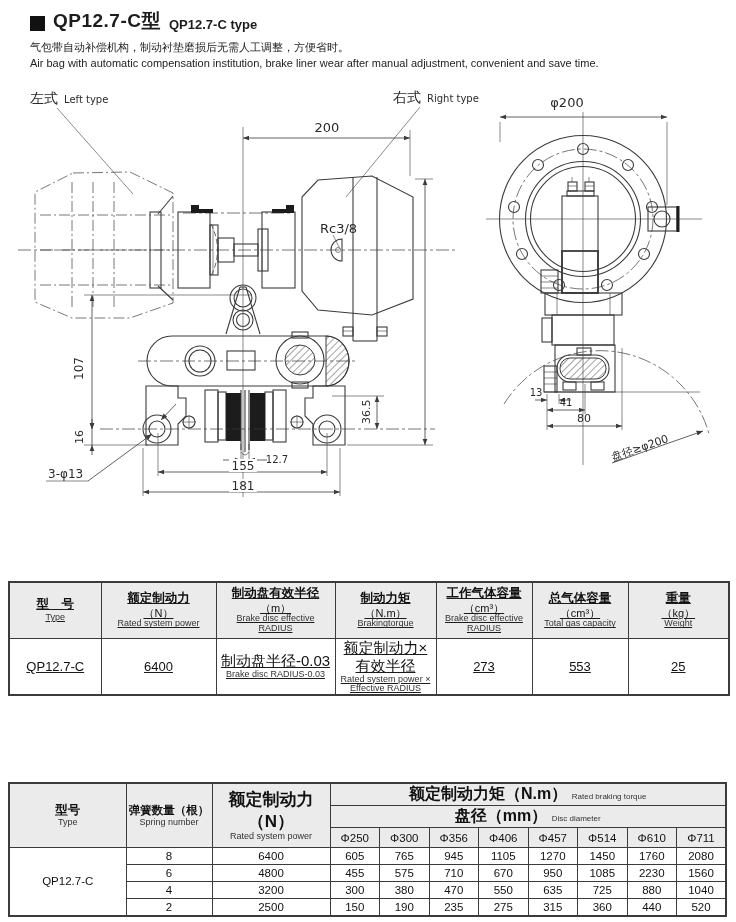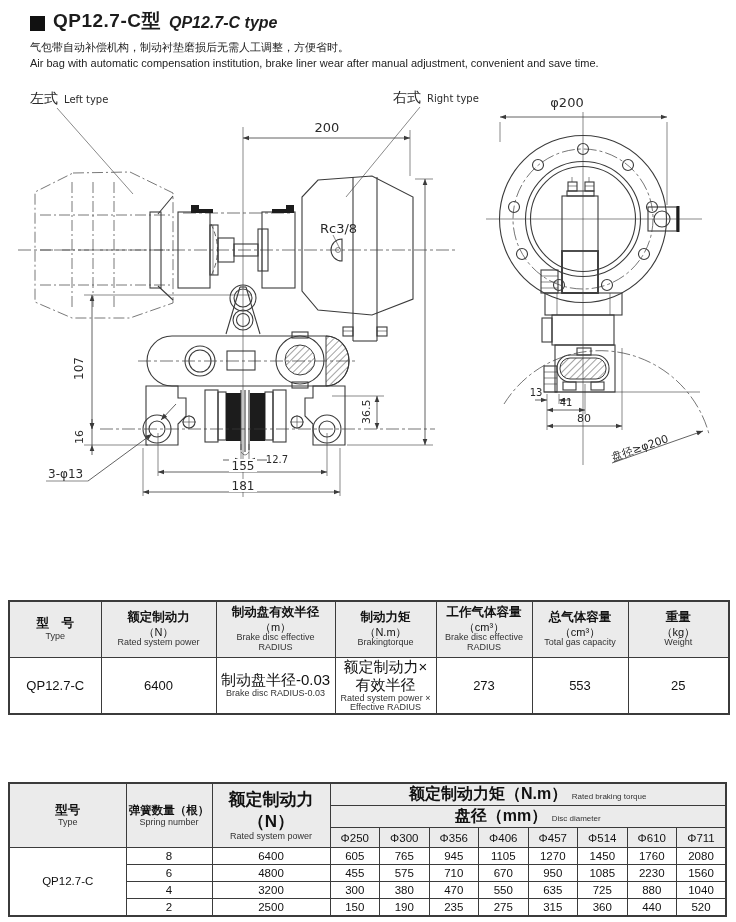--- a/index.html
+++ b/index.html
@@ -3,41 +3,41 @@
 <meta charset="utf-8">
 <style>
   html,body{margin:0;padding:0;background:#fff;}
   #page{position:relative;width:736px;height:922px;background:#ffffff;overflow:hidden;
         font-family:"Liberation Sans","DejaVu Sans",sans-serif;color:#1c1c1c;}
   
   #hdr{position:absolute;left:30px;top:8px;width:708px;}
   .titleline{display:flex;align-items:flex-end;gap:8px;}
   .sq{width:15px;height:15px;background:#111;margin-bottom:3px;}
   .t-cn{font-size:19px;font-weight:bold;letter-spacing:.5px;}
-  .t-en{font-size:16px;font-weight:bold;margin-bottom:2px;font-style:italic;}
+  .t-en{font-size:13px;font-weight:bold;margin-bottom:2px;}
   .desc-cn{font-size:11px;margin-top:6px;color:#222;}
   .desc-en{font-size:11px;margin-top:2px;color:#222;}
   
   #dwg{position:absolute;left:0;top:80px;}
   .ln{fill:none;stroke:#3b3b3b;stroke-width:1.1;}
   .ln2{fill:none;stroke:#3b3b3b;stroke-width:1.8;}
   .th{fill:none;stroke:#3b3b3b;stroke-width:.6;}
   .cl{fill:none;stroke:#3b3b3b;stroke-width:.7;stroke-dasharray:13 3 3 3;}
   .ph{fill:none;stroke:#555;stroke-width:.8;stroke-dasharray:11 3 2 3;}
   .dsh{fill:none;stroke:#3b3b3b;stroke-width:.8;stroke-dasharray:5 3;}
   .dim{stroke:#3b3b3b;stroke-width:.8;fill:none;}
   .blk{fill:#1c1c1c;stroke:none;}
   text.d{font-family:"DejaVu Sans","Liberation Sans",sans-serif;fill:#2b2b2b;}
   
   .spec{position:absolute;left:8px;width:719px;border-collapse:collapse;table-layout:fixed;
         border:2px solid #3b3b3b;}
   .spec th,.spec td{border:1px solid #3b3b3b;text-align:center;vertical-align:middle;padding:0 2px;}
   .spec th{background:#ebebeb;font-weight:normal;}
   .spec td{background:#fff;}
-  #t1{top:600px;}
+  #t1{top:581px;text-decoration:underline;}
   #t2{top:782px;}
   .h-cn{font-size:12.5px;font-weight:600;color:#111;line-height:1.25;}
   .h-sub{font-size:11px;color:#111;line-height:1.15;}
   .h-en{font-size:9px;color:#333;line-height:1.1;}
   .v-big{font-size:13px;color:#111;}
   .v-cn{font-size:15px;color:#111;line-height:1.2;}
   .v-en{font-size:9px;color:#333;line-height:1.1;}
   .g-en{font-size:8px;color:#333;}
   .t2h{font-size:16px;font-weight:600;color:#111;}
   .t2d{font-size:11.5px;color:#111;}

